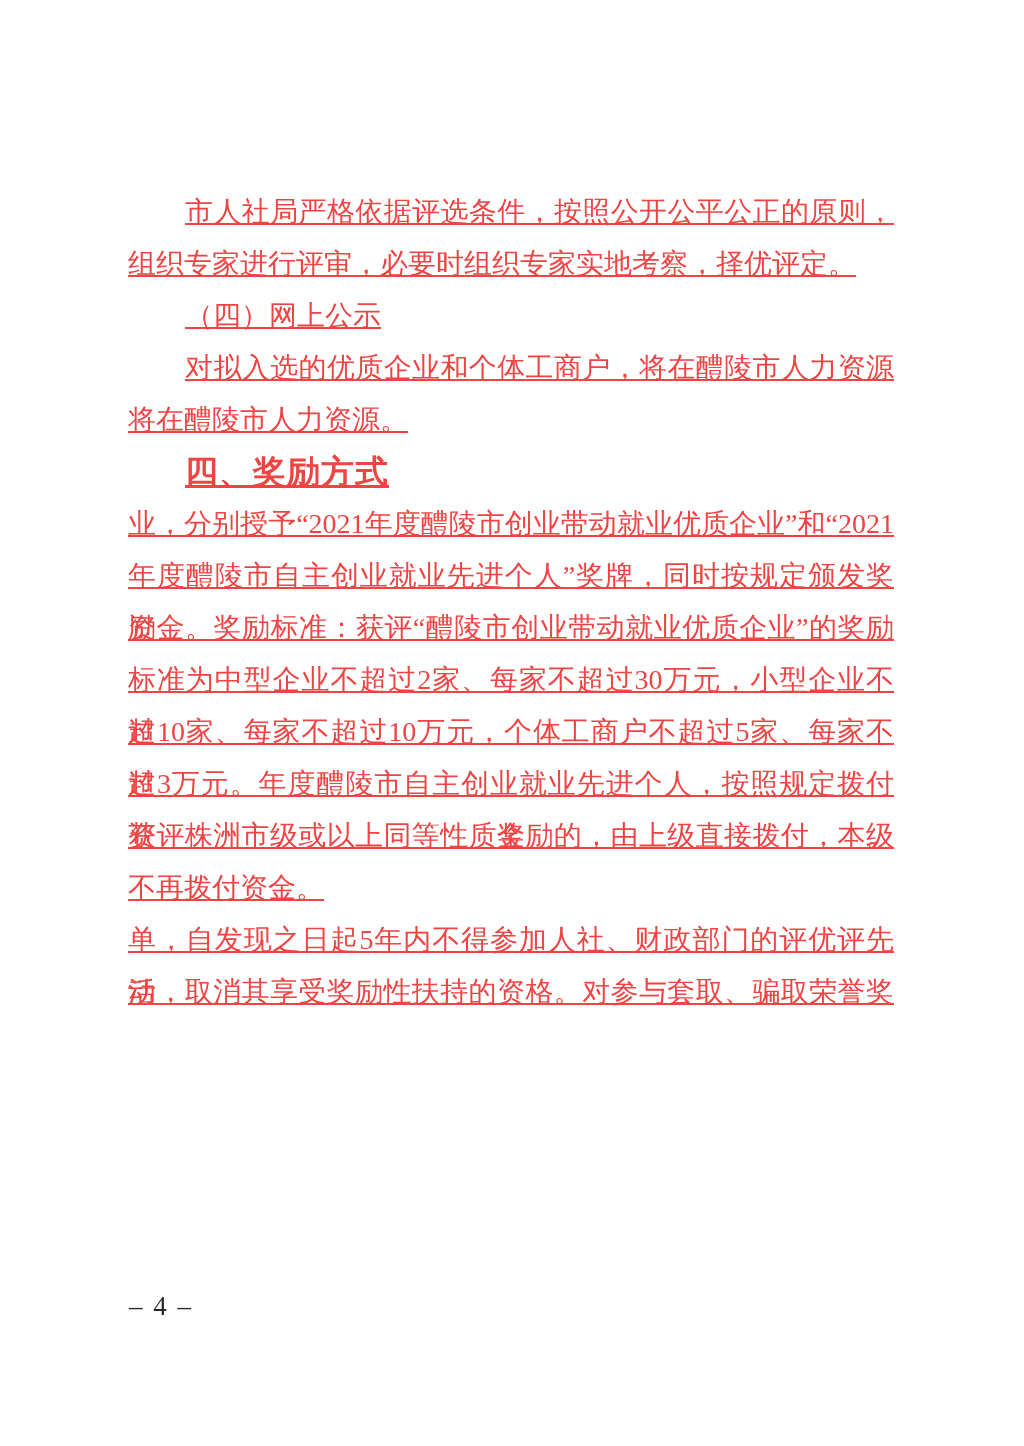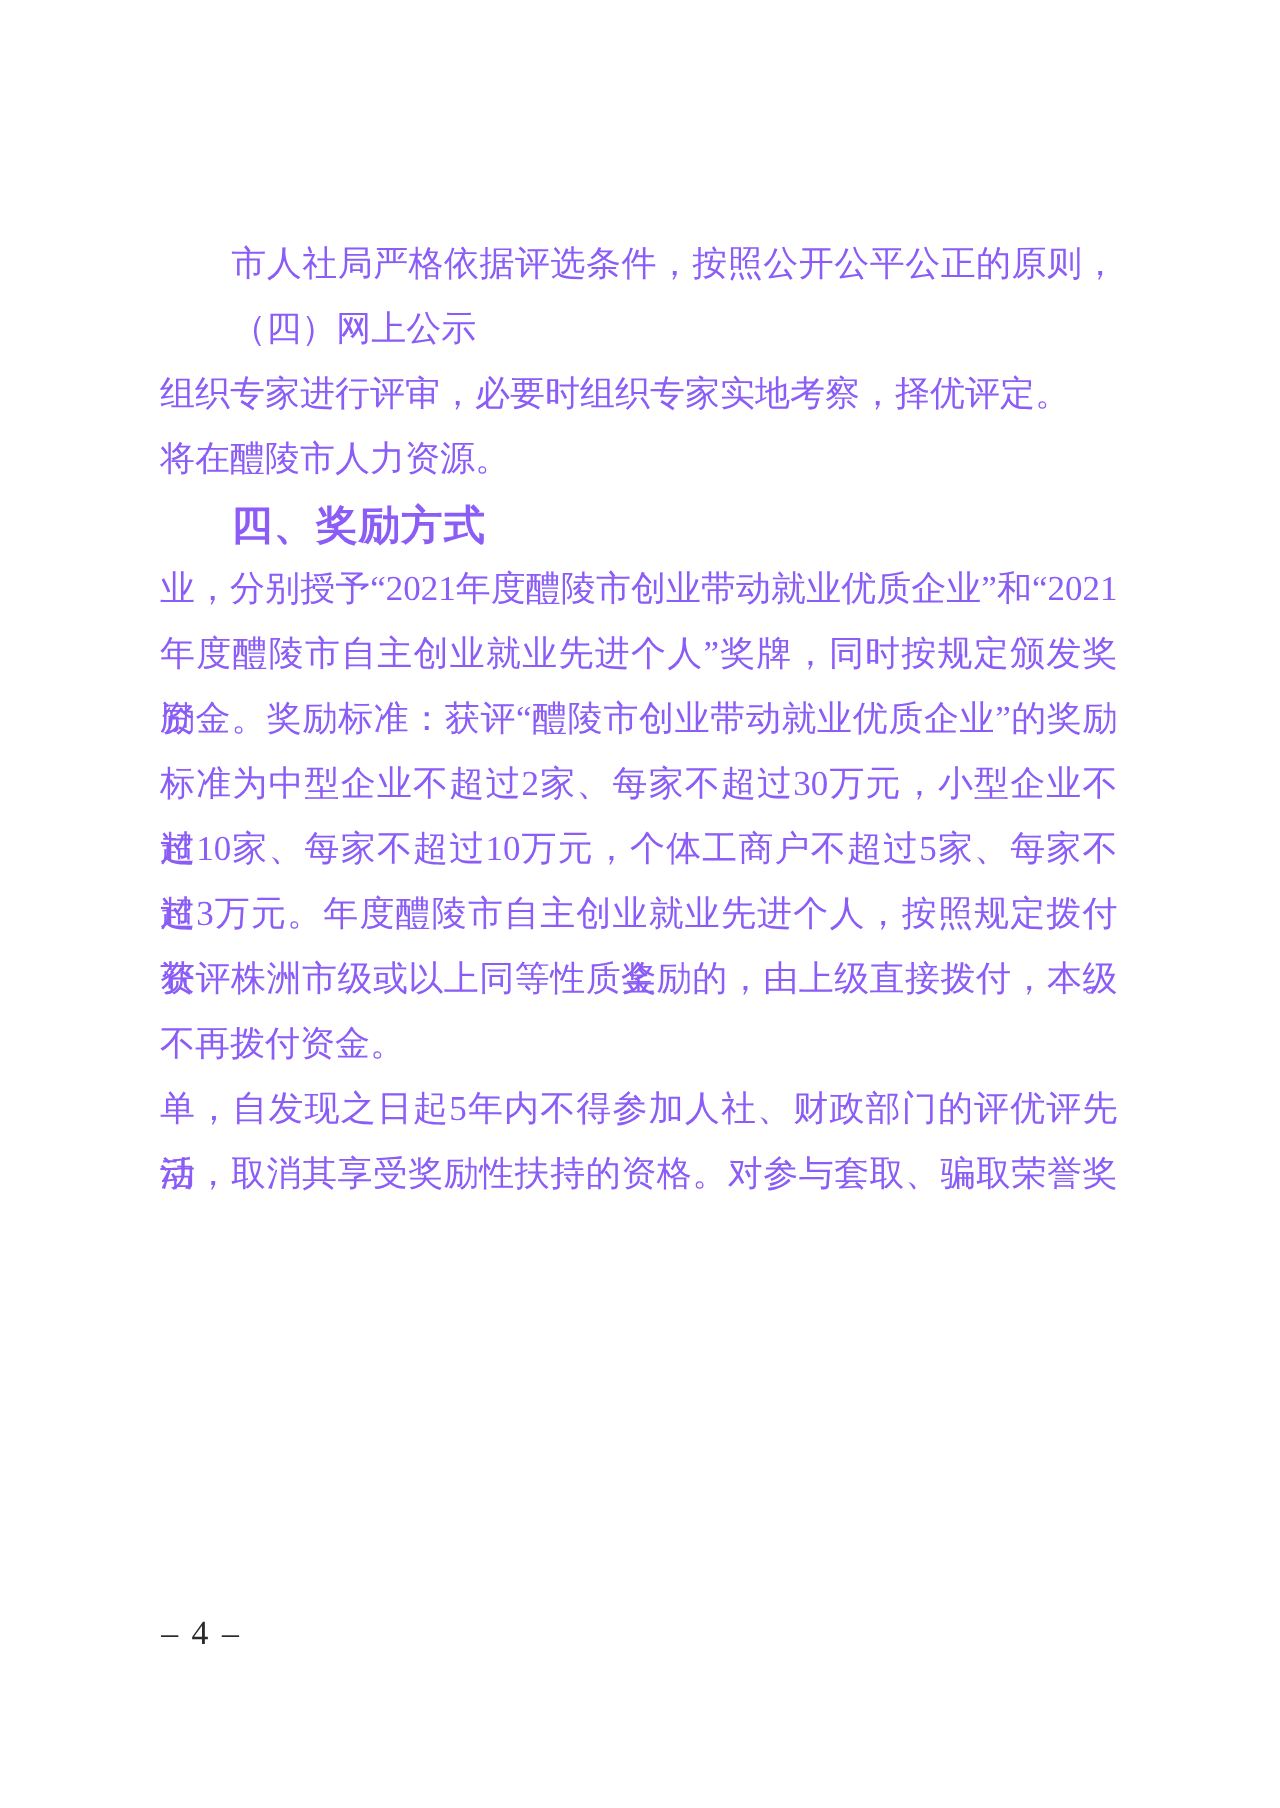--- a/index.html
+++ b/index.html
@@ -23,21 +23,22 @@
     top: 186px;
     width: 766px;
   }
   .ln {
     height: 52px;
     line-height: 52px;
     font-size: 28px;
     white-space: nowrap;
     text-align: left;
     font-family: "Liberation Serif", "DejaVu Serif", serif;
-    color: #8b5cf6;
+    color: #ef4444;
+    text-decoration: underline;
   }
   .just {
     white-space: normal;
     text-align: justify;
     text-align-last: justify;
   }
   .indent {
     text-indent: 57px;
   }
   .h2 {
@@ -56,22 +57,23 @@
     color: #2a2a2a;
     font-family: "Liberation Serif", "DejaVu Serif", serif;
   }
 </style>
 </head>
 <body>
 
 <div class="page">
   <div class="content">
     <div class="ln indent just">市人社局严格依据评选条件，按照公开公平公正的原则，</div>
+    <div class="ln">组织专家进行评审，必要时组织专家实地考察，择优评定。</div>
     <div class="ln indent">（四）网上公示</div>
-    <div class="ln">组织专家进行评审，必要时组织专家实地考察，择优评定。</div>
+    <div class="ln indent just">对拟入选的优质企业和个体工商户，将在醴陵市人力资源</div>
     <div class="ln">将在醴陵市人力资源。</div>
     <div class="ln indent h2">四、奖励方式</div>
     <div class="ln just">业，分别授予“2021年度醴陵市创业带动就业优质企业”和“2021</div>
     <div class="ln just">年度醴陵市自主创业就业先进个人”奖牌，同时按规定颁发奖励</div>
     <div class="ln just">资金。奖励标准：获评“醴陵市创业带动就业优质企业”的奖励</div>
     <div class="ln just">标准为中型企业不超过2家、每家不超过30万元，小型企业不超</div>
     <div class="ln just">过10家、每家不超过10万元，个体工商户不超过5家、每家不超</div>
     <div class="ln just">过3万元。年度醴陵市自主创业就业先进个人，按照规定拨付资金。</div>
     <div class="ln just">获评株洲市级或以上同等性质奖励的，由上级直接拨付，本级</div>
     <div class="ln">不再拨付资金。</div>

